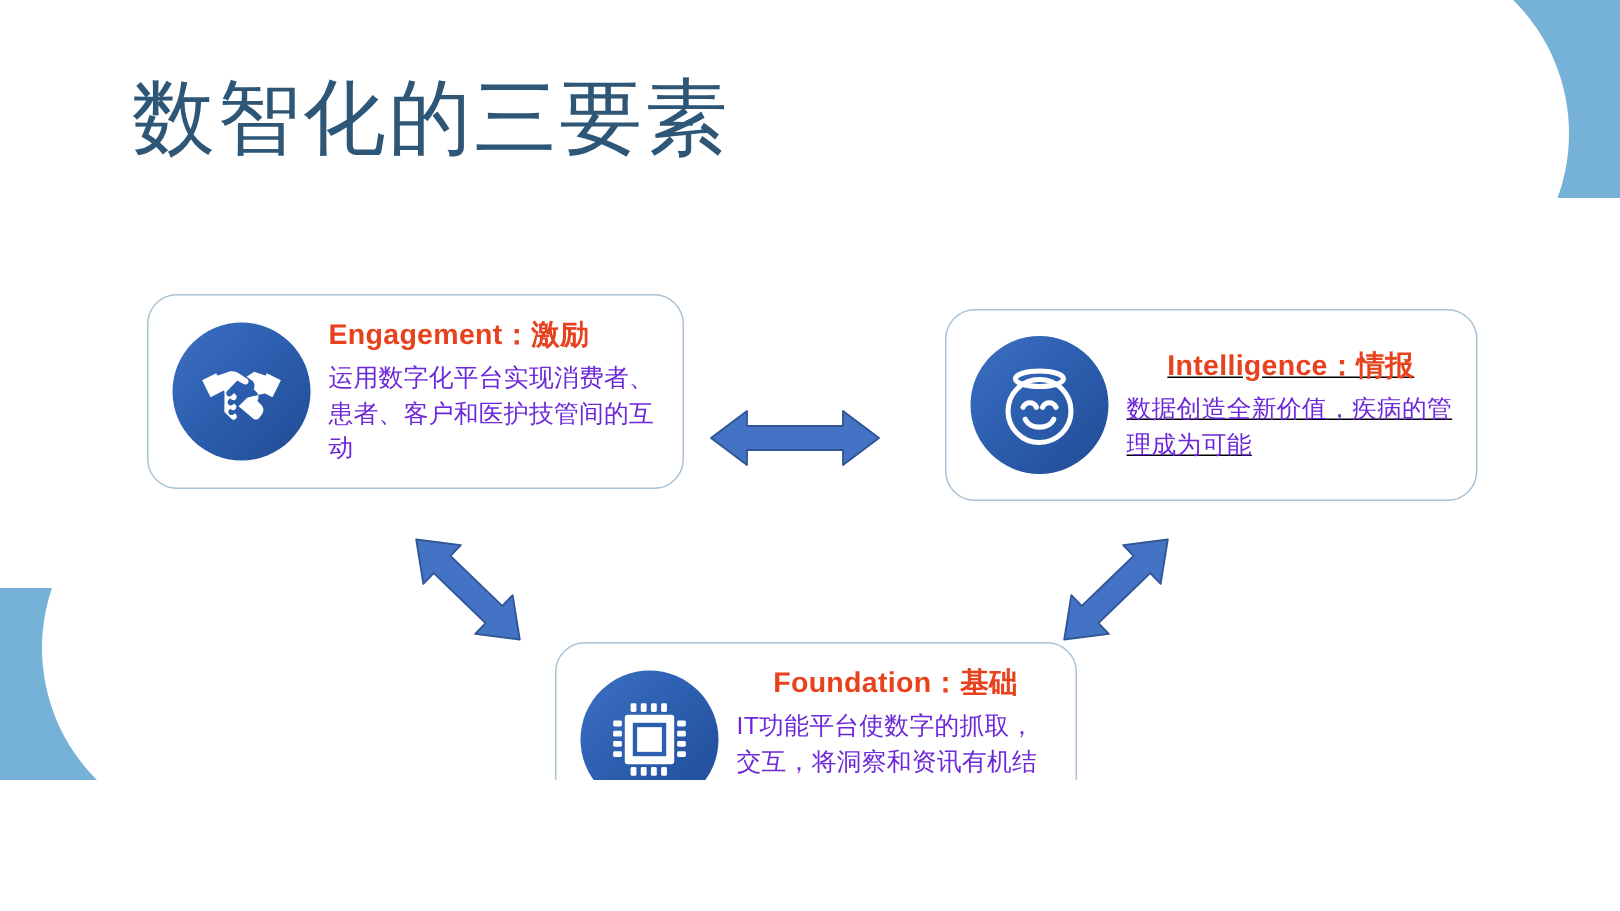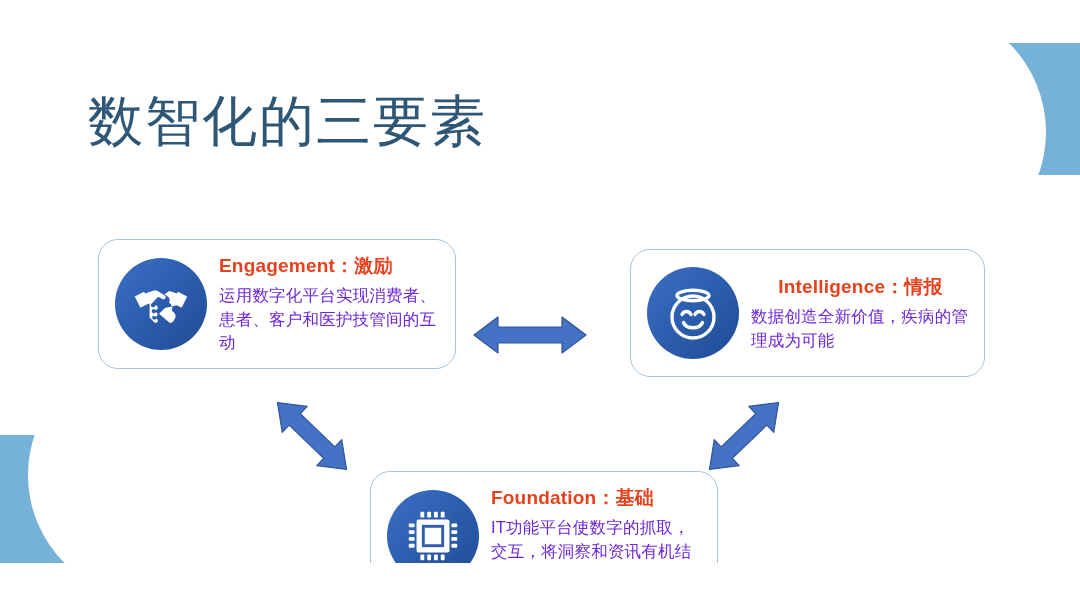--- a/index.html
+++ b/index.html
@@ -9,21 +9,20 @@
   }
   body {
     font-family: "Liberation Sans", "DejaVu Sans", sans-serif;
   }
   #slide {
     position: relative;
     width: 1080px;
     height: 520px;
     background: #ffffff;
     overflow: hidden;
-    margin-top: 43px;
   }
 
   
   .corner-tr {
     position: absolute;
     top: 0;
     right: 0;
     width: 132px;
     height: 132px;
     background: #76b2d7;
@@ -122,30 +121,31 @@
     width: 358px;
     height: 130px;
   }
   #card-engagement .card-heading { }
 
   #card-intelligence {
     left: 630px;
     top: 206px;
     width: 355px;
     height: 128px;
+    text-decoration: underline;
   }
   #card-intelligence .card-heading { text-align: center; }
 
   #card-foundation {
     left: 370px;
     top: 428px;
     width: 348px;
     height: 130px;
   }
-  #card-foundation .card-heading { text-align: left; }
+  #card-foundation .card-heading { text-align: center; }
 
   
   .arrow {
     position: absolute;
   }
   #arrow-horizontal { left: 472px; top: 268px; }
   #arrow-left-diag  { left: 262px; top: 345px; }
   #arrow-right-diag { left: 694px; top: 345px; }
 
   

